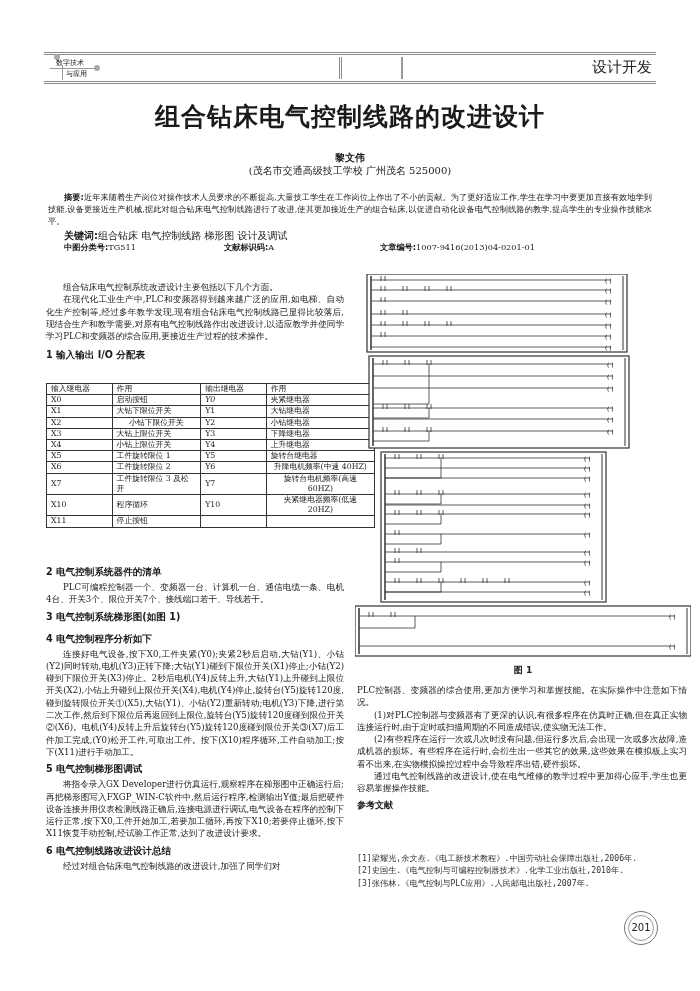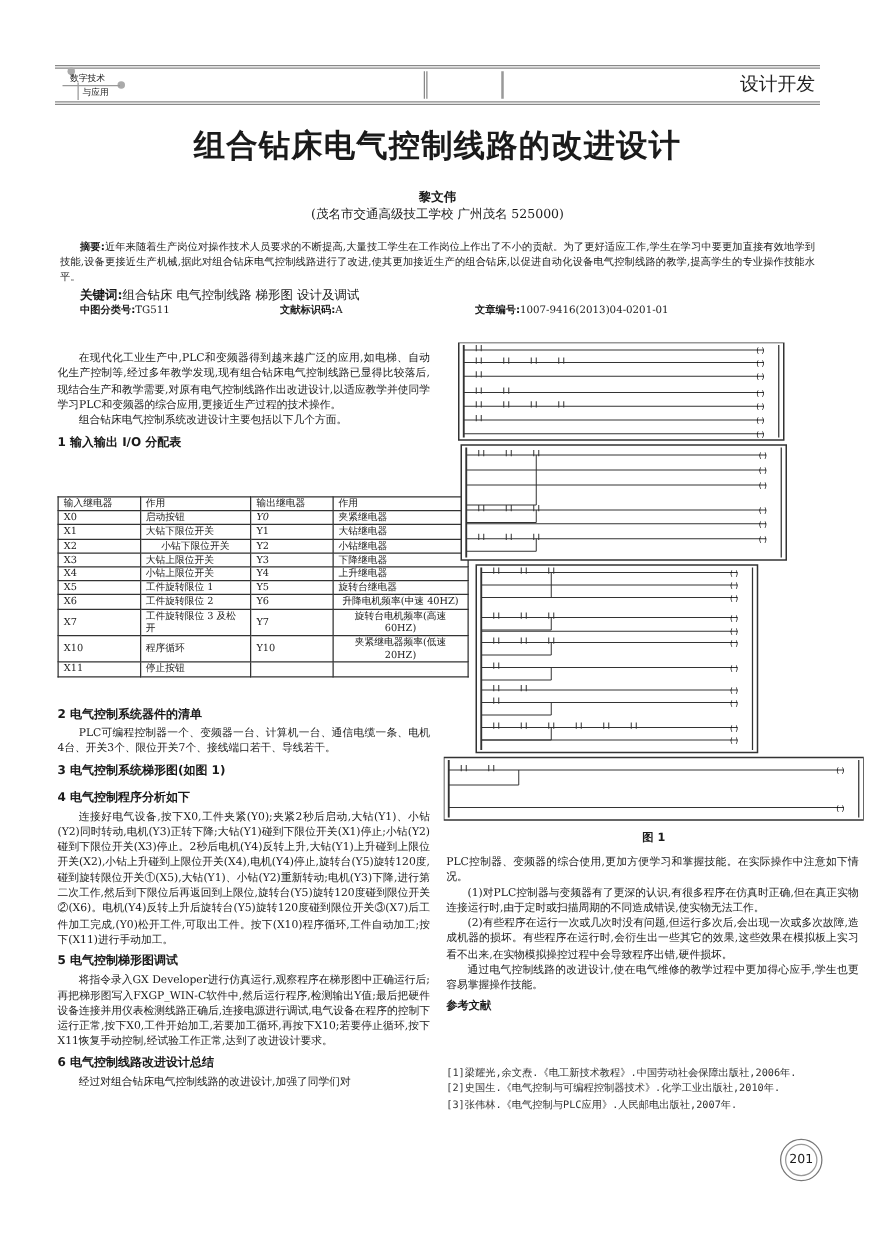--- a/index.html
+++ b/index.html
@@ -27,21 +27,21 @@
 
   .abstract { position: absolute; left: 48px; top: 191px; width: 604px; font-size: 8.2px; line-height: 12.2px; text-indent: 16px; text-align: justify; }
   .bold-lbl { font-weight: bold; font-family: "DejaVu Sans", sans-serif; }
   .keywords { position: absolute; left: 64px; top: 229px; font-size: 10px; }
   .meta-row { position: absolute; top: 242px; font-size: 8.2px; }
 
   .col { position: absolute; font-size: 8.6px; line-height: 12.3px; text-align: justify; }
   .p { text-indent: 17px; }
   .h2 { font-family: "DejaVu Sans", sans-serif; font-weight: bold; font-size: 9.6px; line-height: 14px; margin: 4px 0 2px 0; }
 
-  table.io { position: absolute; left: 46px; top: 397px; width: 329px; border-collapse: collapse; font-size: 7.8px; padding-left: 24px; }
+  table.io { position: absolute; left: 46px; top: 383px; width: 329px; border-collapse: collapse; font-size: 7.8px; padding-left: 24px; }
   table.io td { border: 1px solid #333; padding: 0 4px; line-height: 10.2px; vertical-align: middle; }
   table.io td.c4 { text-align: center; }
 
   .fig { position: absolute; left: 355px; top: 274px; width: 336px; height: 385px; }
   .fig-cap { position: absolute; left: 355px; width: 336px; top: 664px; text-align: center; font-size: 9px; font-weight: bold; font-family: "DejaVu Sans", sans-serif; }
 
   .refs { position: absolute; left: 357px; top: 852px; width: 330px; font-family: "DejaVu Sans Mono", monospace; font-size: 8.2px; line-height: 12.3px; color: #333; }
 
   .pagebadge { position: absolute; left: 624px; top: 911px; width: 34px; height: 34px; border-radius: 50%; border: 1px solid #777; }
   .pagebadge .inner { position: absolute; left: 3px; top: 3px; width: 26px; height: 26px; border-radius: 50%; border: 1px solid #999; }
@@ -80,22 +80,22 @@
   <span class="bold-lbl">中图分类号:</span><span>TG511</span>
 </div>
 <div class="meta-row" style="left:224px">
   <span class="bold-lbl">文献标识码:</span><span>A</span>
 </div>
 <div class="meta-row" style="left:380px">
   <span class="bold-lbl">文章编号:</span><span>1007-9416(2013)04-0201-01</span>
 </div>
 
 <div class="col" style="left:46px; top:281px; width:298px;">
+  <p class="p">组合钻床电气控制系统改进设计主要包括以下几个方面。</p>
   <p class="p">在现代化工业生产中,PLC和变频器得到越来越广泛的应用,如电梯、自动化生产控制等,经过多年教学发现,现有组合钻床电气控制线路已显得比较落后,现结合生产和教学需要,对原有电气控制线路作出改进设计,以适应教学并使同学学习PLC和变频器的综合应用,更接近生产过程的技术操作。</p>
-  <p class="p">组合钻床电气控制系统改进设计主要包括以下几个方面。</p>
   <div class="h2" style="margin-top:6px">1 输入输出 I/O 分配表</div>
 </div>
 
 <table class="io">
   <tbody id="io-body">
       <tr>
         <td style="width: 20%;">输入继电器</td>
         <td style="width: 27%;">作用</td>
         <td style="width: 20%;">输出继电器</td>
         <td style="width: 33%;">作用</td>

